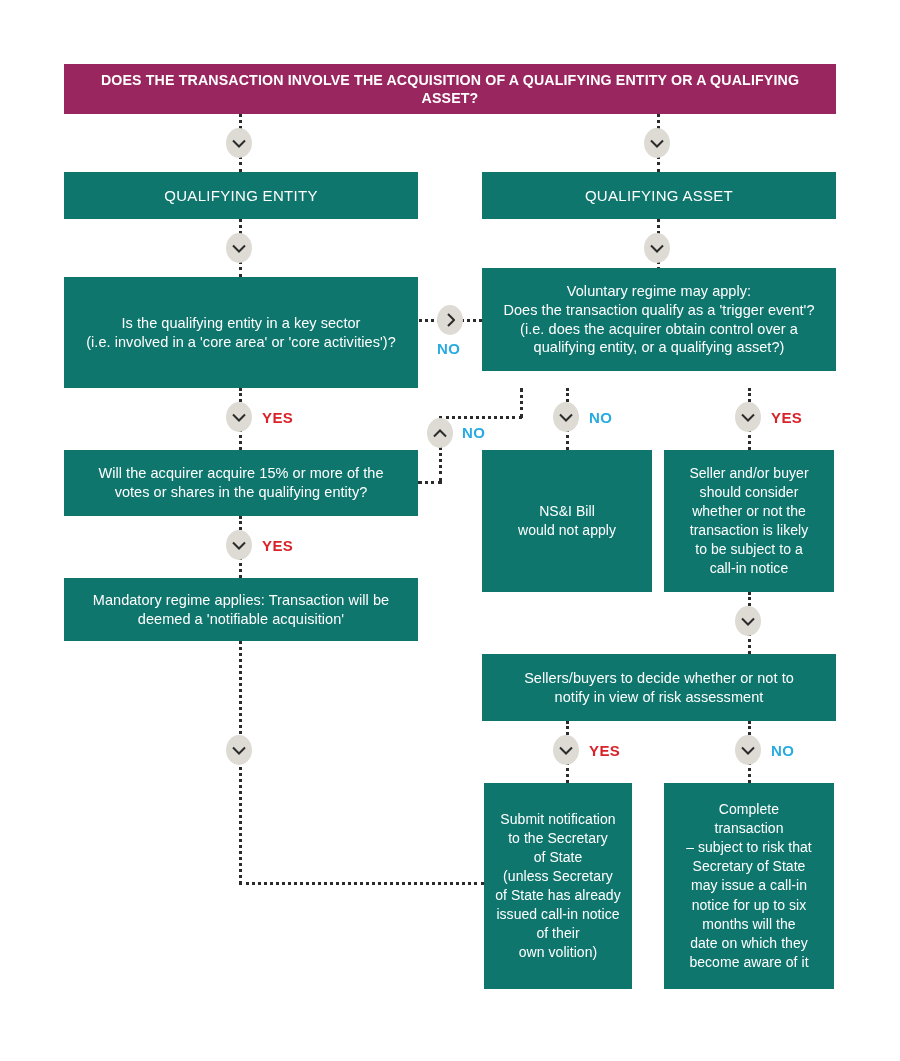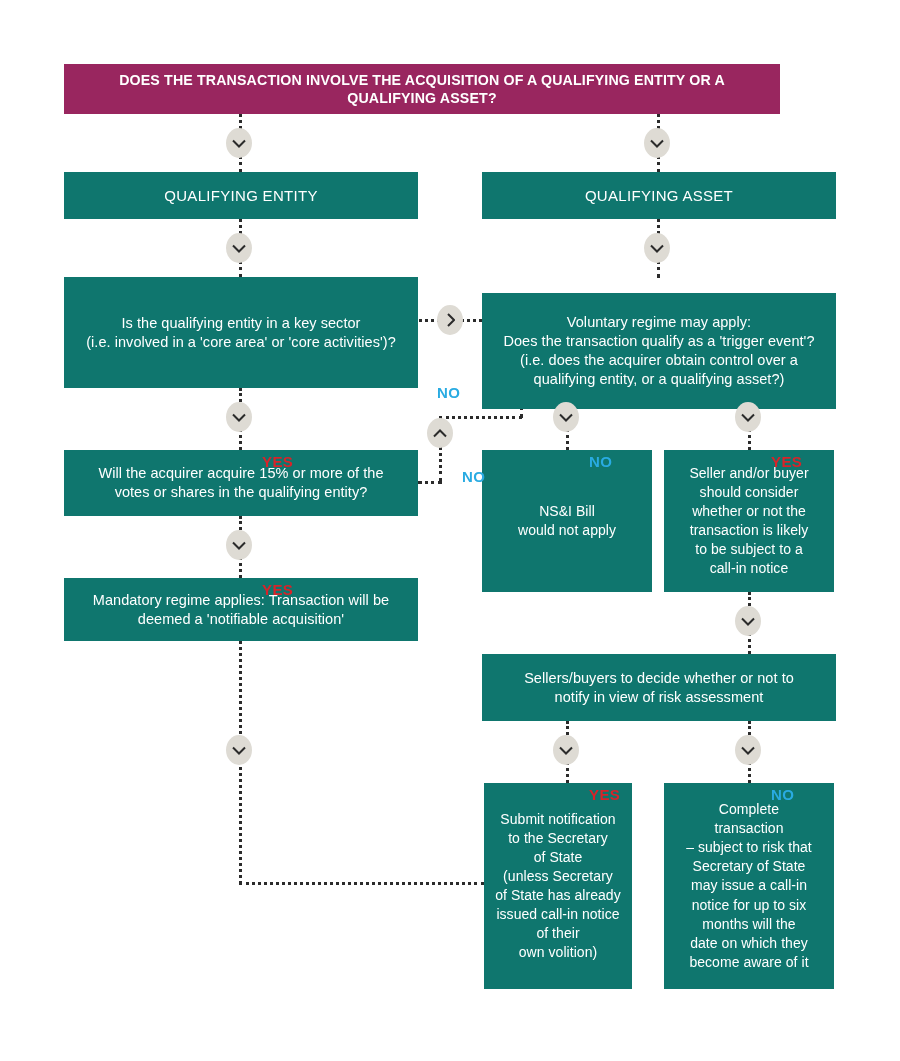--- a/index.html
+++ b/index.html
@@ -76,21 +76,20 @@
   }
   .marker svg { display: block; }
 
   .lbl {
     position: absolute;
     font-size: 15px;
     font-weight: bold;
     letter-spacing: 0.4px;
     z-index: 5;
     white-space: nowrap;
-    margin-top: 44px;
   }
   .lbl.yes { color: #D8232A; }
   .lbl.no  { color: #29ABE2; }
 </style>
 </head>
 <body>
 
 <div id="chart">
 
   <div class="vline" style="left:239px; top:113px; height:60px;"></div>
@@ -198,30 +197,30 @@
 
   <div class="lbl no" style="left:437px; top:340px;">NO</div>
   <div class="lbl yes" style="left:262px; top:409px;">YES</div>
   <div class="lbl no" style="left:462px; top:424px;">NO</div>
   <div class="lbl no" style="left:589px; top:409px;">NO</div>
   <div class="lbl yes" style="left:771px; top:409px;">YES</div>
   <div class="lbl yes" style="left:262px; top:537px;">YES</div>
   <div class="lbl yes" style="left:589px; top:742px;">YES</div>
   <div class="lbl no" style="left:771px; top:742px;">NO</div>
 
-  <div class="box header" style="left:64px; top:64px; width:716px; height:50px;">DOES THE TRANSACTION INVOLVE THE ACQUISITION OF A QUALIFYING ENTITY OR A QUALIFYING ASSET?</div>
+  <div class="box header" style="left:64px; top:64px; width:772px; height:50px;">DOES THE TRANSACTION INVOLVE THE ACQUISITION OF A QUALIFYING ENTITY OR A QUALIFYING ASSET?</div>
 
   <div class="box banner" style="left:64px; top:172px; width:354px; height:47px;">QUALIFYING ENTITY</div>
 
   <div class="box banner" style="left:482px; top:172px; width:354px; height:47px;">QUALIFYING ASSET</div>
 
   <div class="box" style="left:64px; top:277px; width:354px; height:111px;">Is the qualifying entity in a key sector
 (i.e. involved in a 'core area' or 'core activities')?</div>
 
-  <div class="box" style="left:482px; top:293px; width:354px; height:116px;">Voluntary regime may apply:
+  <div class="box" style="left:482px; top:268px; width:354px; height:103px;">Voluntary regime may apply:
 Does the transaction qualify as a 'trigger event'?
 (i.e. does the acquirer obtain control over a
 qualifying entity, or a qualifying asset?)</div>
 
   <div class="box" style="left:64px; top:450px; width:354px; height:66px;">Will the acquirer acquire 15% or more of the
 votes or shares in the qualifying entity?</div>
 
   <div class="box narrow" style="left:482px; top:450px; width:170px; height:142px;">NS&amp;I Bill
 would not apply</div>
 

